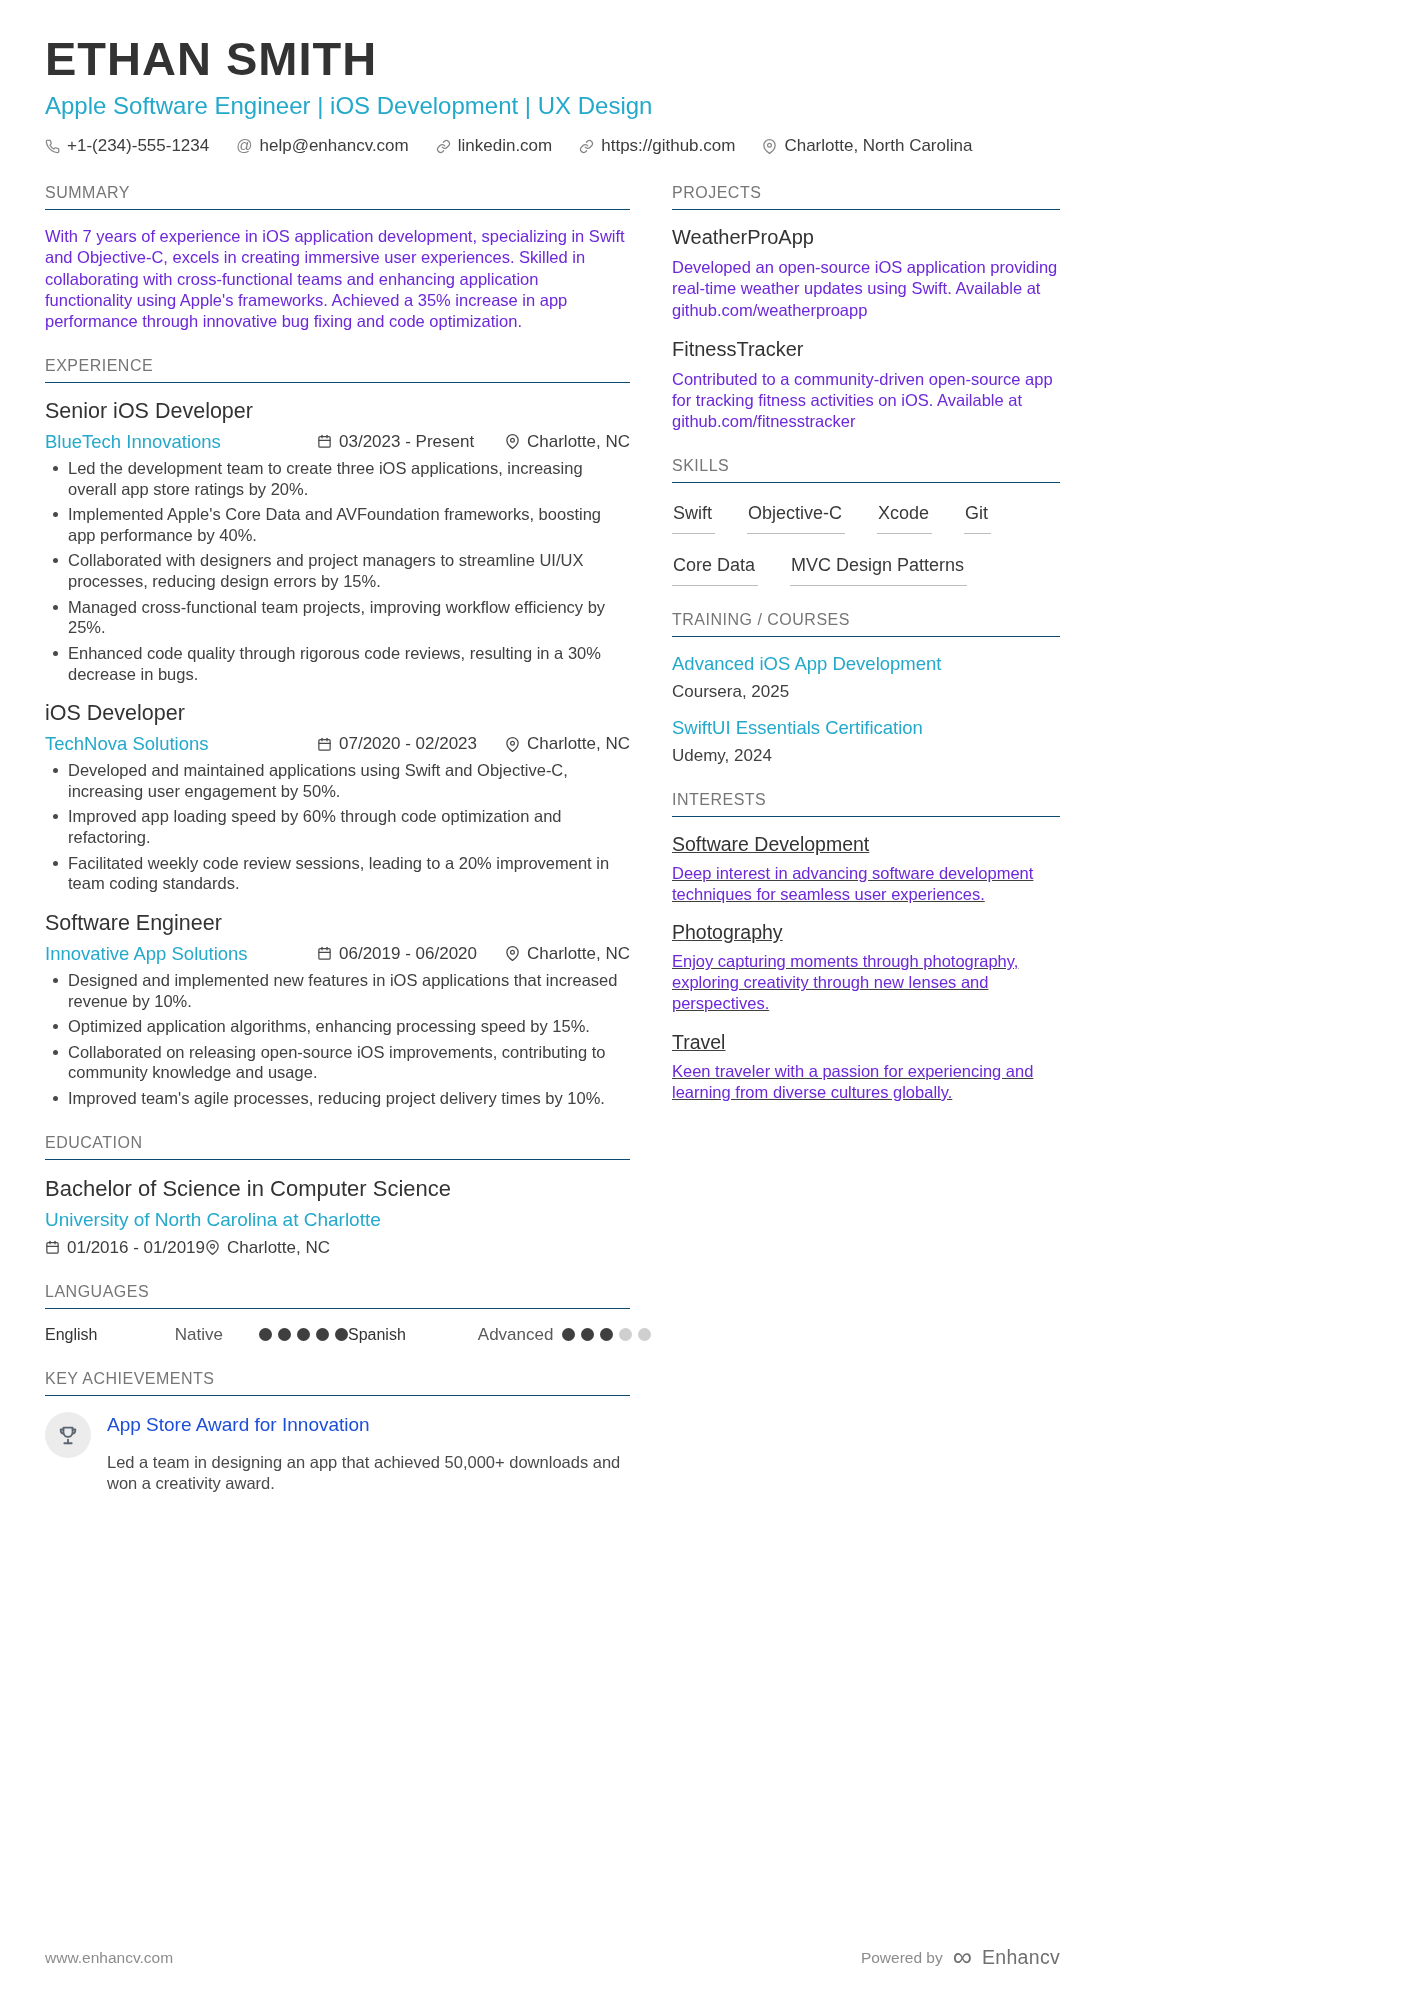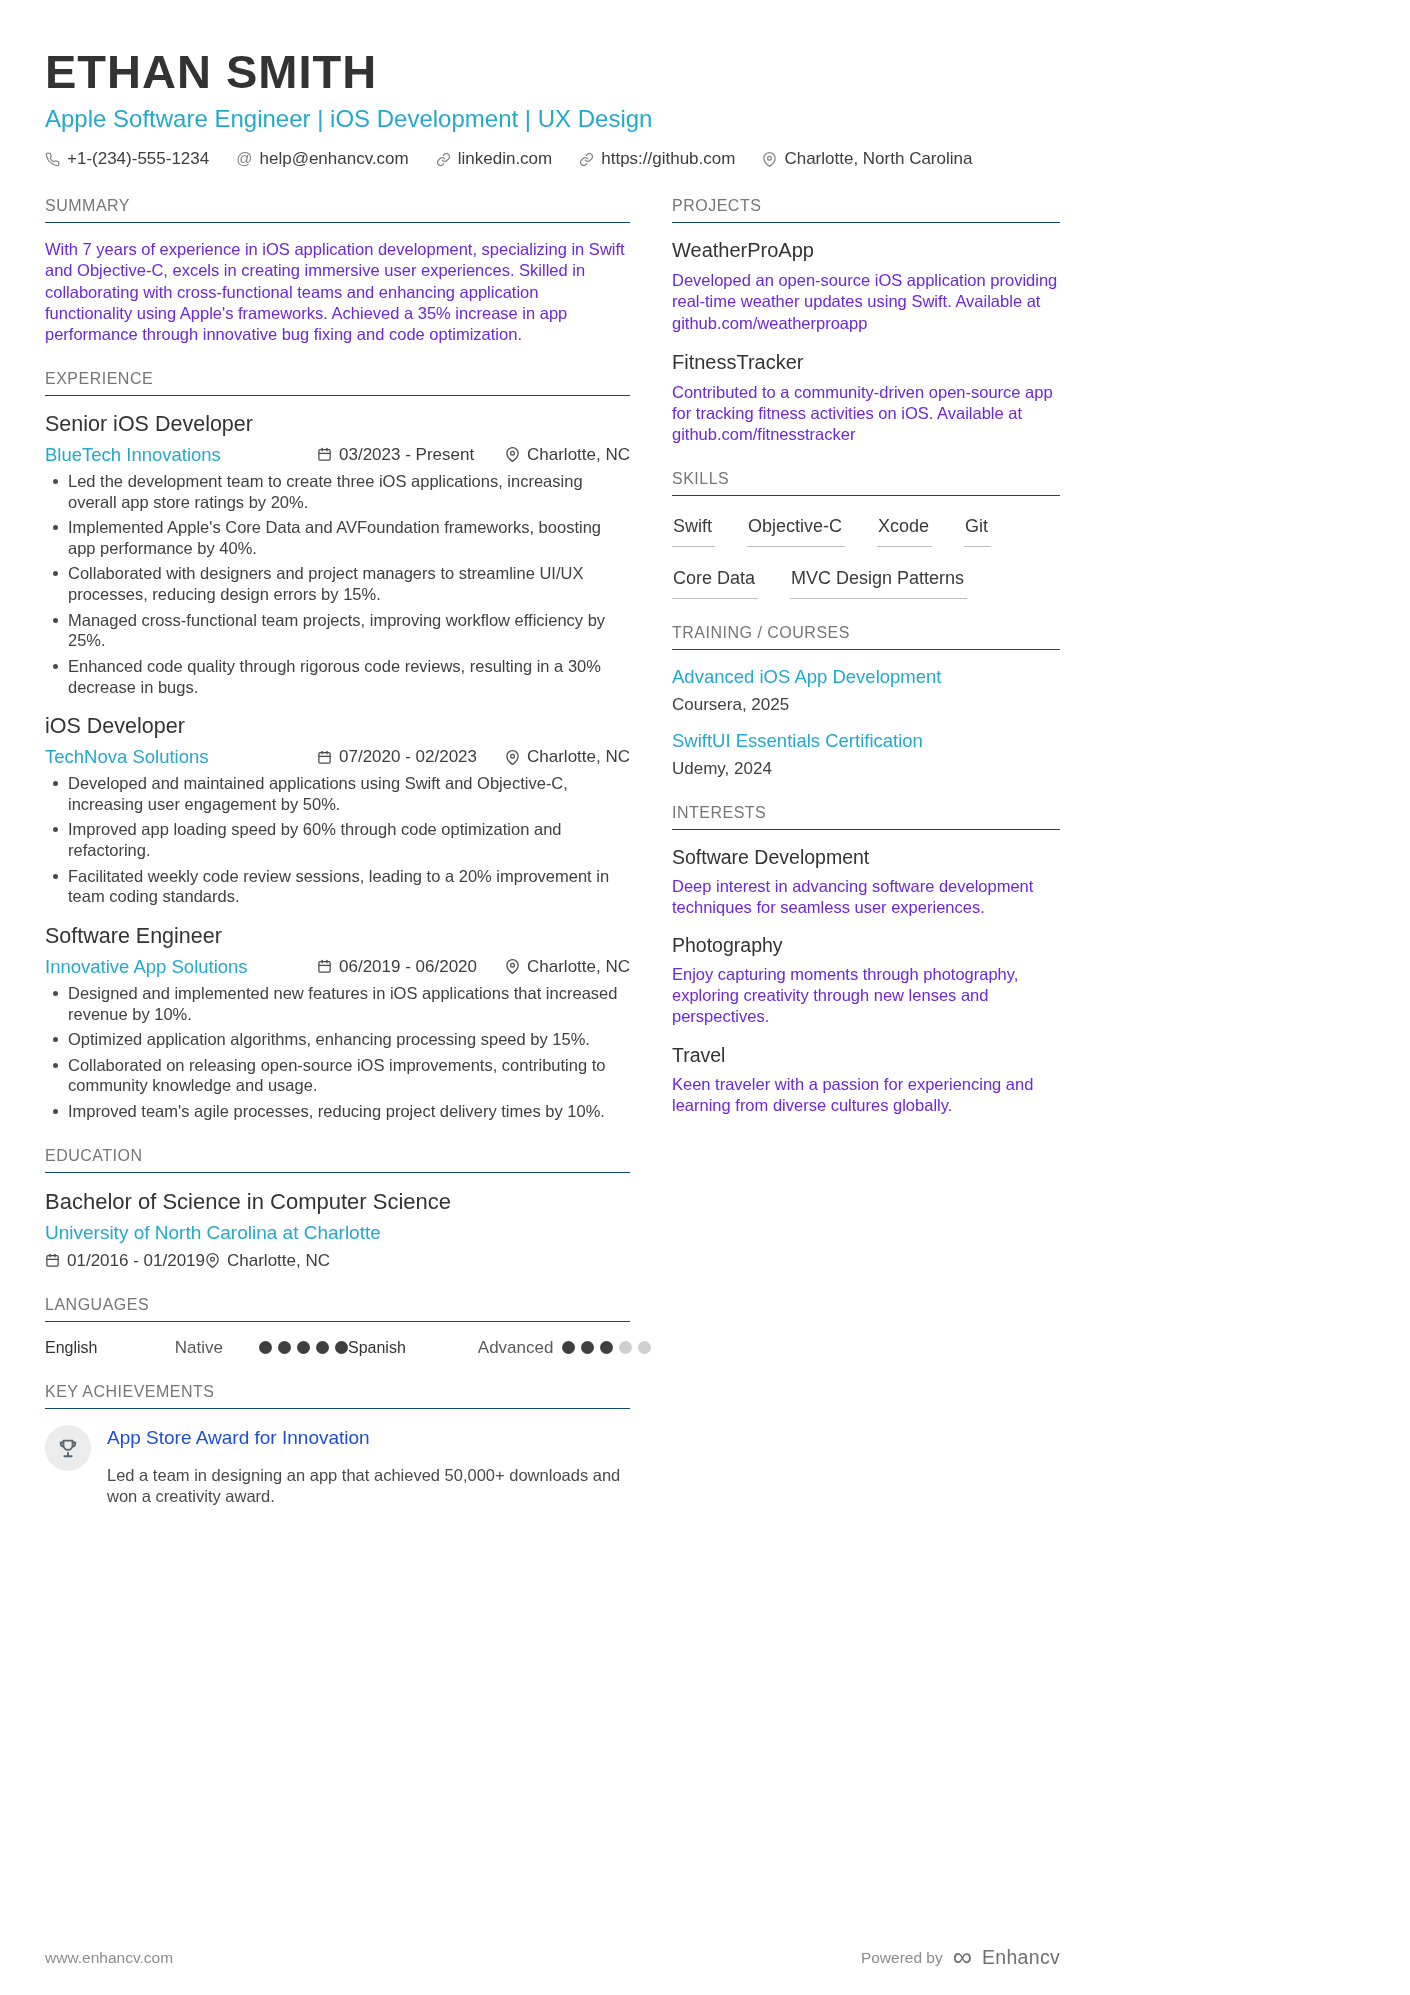--- a/index.html
+++ b/index.html
@@ -8,21 +8,21 @@
 
   .page {
     position: relative;
     width: 1410px;
     height: 1995px;
     background: #ffffff;
     font-family: "Liberation Sans", "DejaVu Sans", sans-serif;
     color: #3f3f3f;
     overflow: hidden;
   }
-  .content { padding: 47px 0 0 45px; width: 1060px; }
+  .content { padding: 34px 0 0 45px; width: 1060px; }
 
   
   .name {
     font-size: 47px;
     font-weight: 700;
     color: #333333;
     letter-spacing: 1px;
     line-height: 1.05;
   }
   .headline {
@@ -125,21 +125,21 @@
     font-size: 18px; color: #3a3a3a;
     padding: 0 3px 9px 1px;
     border-bottom: 1px solid #bdbdbd;
   }
 
   .course { margin-bottom: 15px; }
   .course:last-child { margin-bottom: 0; }
   .course-name { font-size: 18.5px; color: var(--accent); margin-bottom: 7px; }
   .course-provider { font-size: 17px; color: #3f3f3f; }
 
-  .interest { margin-bottom: 16px; }
+  .interest { margin-bottom: 16px; text-decoration: underline; }
   .interest:last-child { margin-bottom: 0; }
   .interest-name { font-size: 19.5px; color: #333333; margin-bottom: 7px; }
 
   
   .footer {
     position: absolute;
     left: 45px;
     right: 350px;
     bottom: 26px;
     display: flex;

